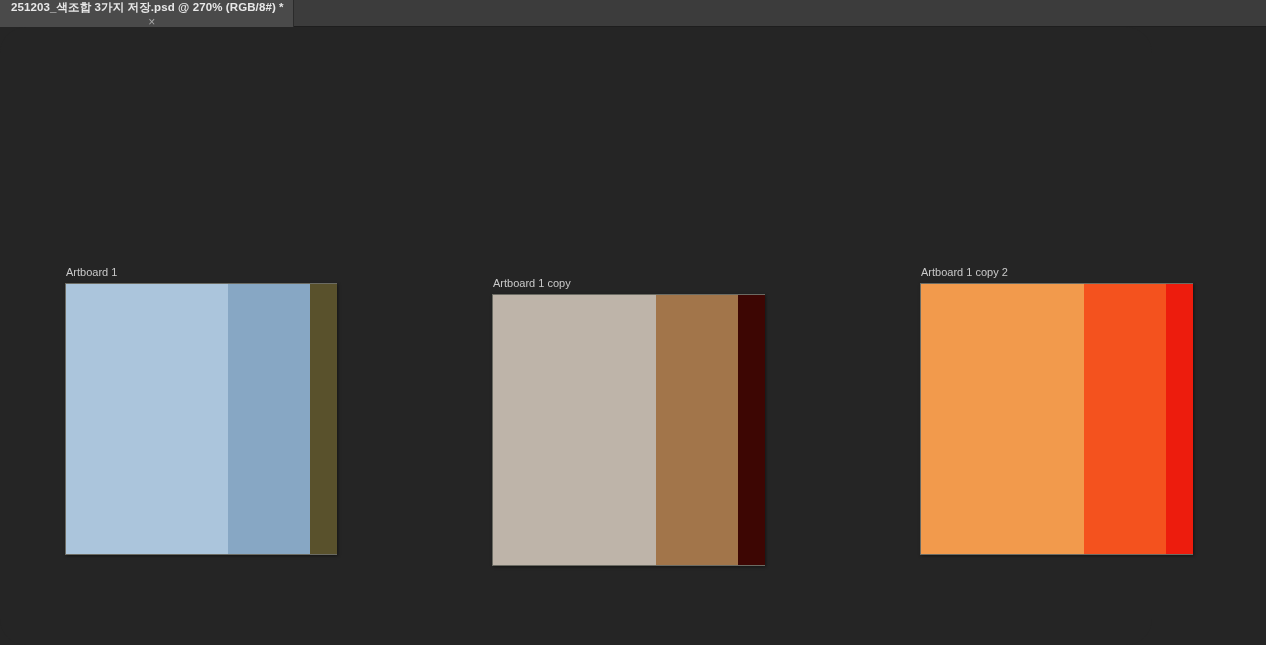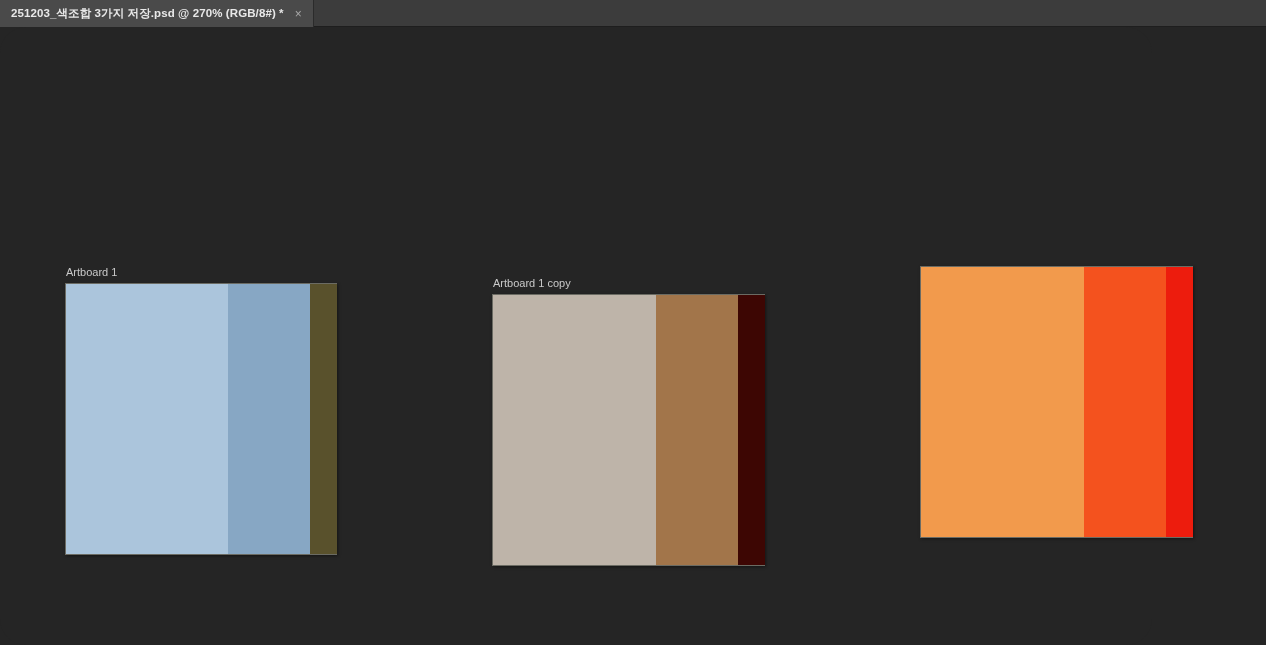--- a/index.html
+++ b/index.html
@@ -30,20 +30,21 @@
 
   .doc-tab {
     height: 27px;
     background: #4a4a4a;
     display: flex;
     align-items: center;
     padding: 0 9px 0 11px;
     border-right: 1px solid #2b2b2b;
     cursor: default;
     max-width: 420px;
+    flex-direction: column;
   }
 
   .doc-tab-title {
     font-size: 11.5px;
     font-weight: bold;
     color: #e8e8e8;
     white-space: nowrap;
     letter-spacing: 0.1px;
   }
 
@@ -120,20 +121,21 @@
   <div class="artboard-wrap" id="ab-1">
     <div class="artboard-label">Artboard 1 copy</div>
     <div class="artboard" style="height: 272px;">
       <div class="band" style="background: rgb(190, 180, 169); width: 163px;"></div>
       <div class="band" style="background: rgb(162, 117, 74); width: 82px;"></div>
       <div class="band" style="background: rgb(61, 6, 3); width: 27px;"></div>
     </div>
   </div>
 
   <div class="artboard-wrap" id="ab-2">
+    <div class="artboard-label">Artboard 1 copy 2</div>
     <div class="artboard" style="height: 272px;">
       <div class="band" style="background: rgb(242, 154, 76); width: 163px;"></div>
       <div class="band" style="background: rgb(244, 82, 30); width: 82px;"></div>
       <div class="band" style="background: rgb(237, 28, 13); width: 27px;"></div>
     </div>
   </div>
 
 </div>
 
 </body></html>

